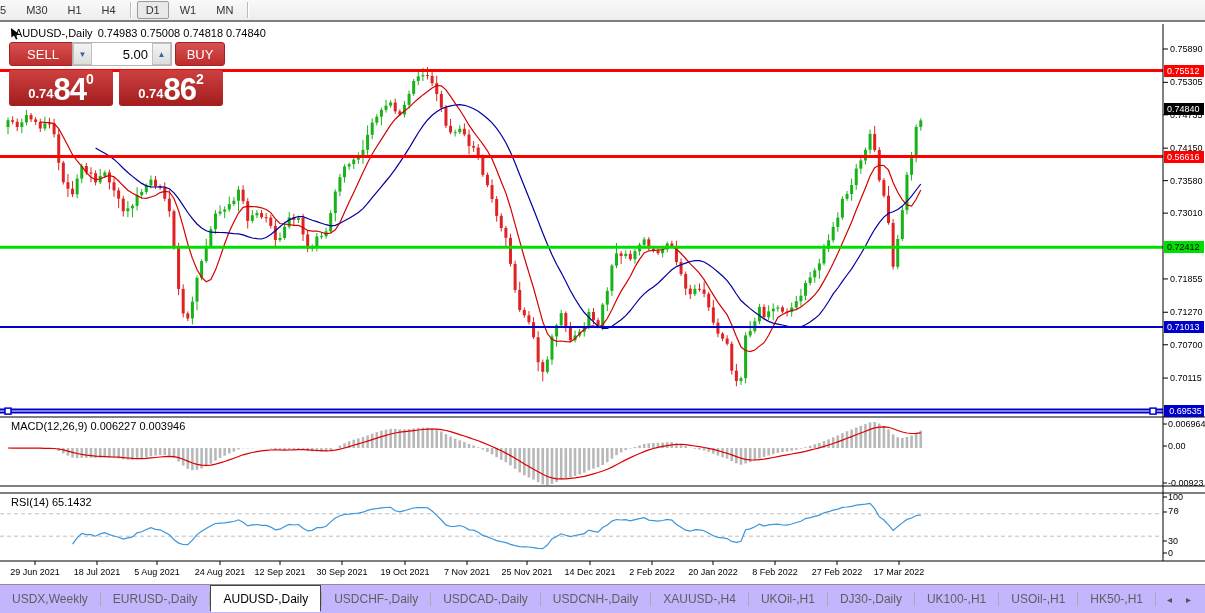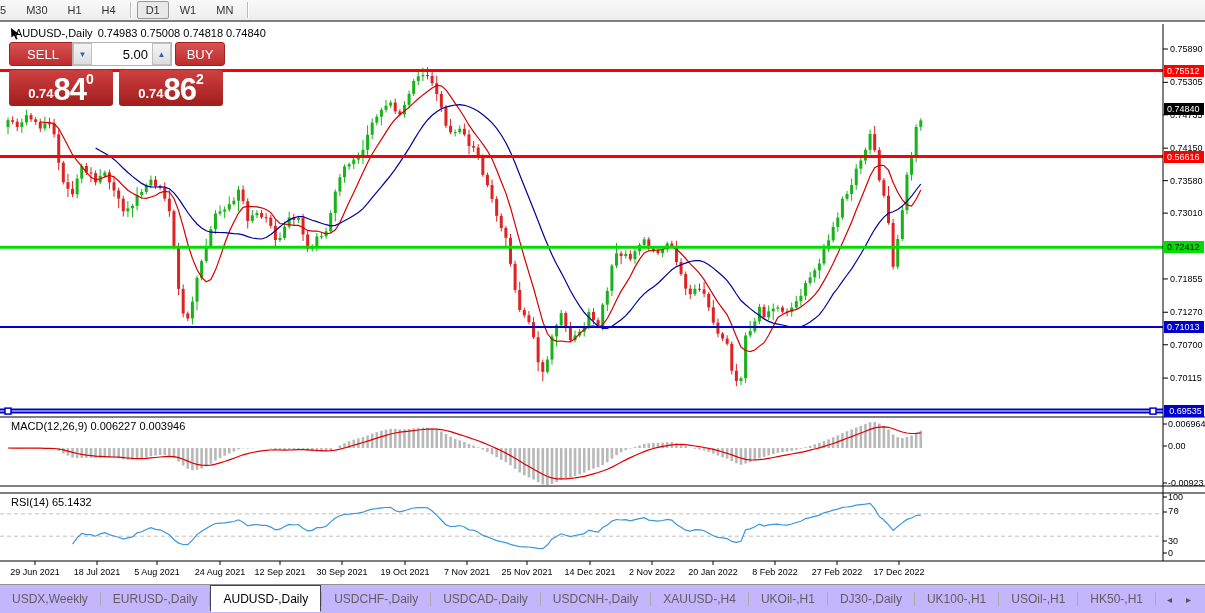--- a/index.html
+++ b/index.html
@@ -791,25 +791,25 @@
       <div class="date-label" style="left: 35px;">29 Jun 2021</div>
       <div class="date-label" style="left: 97px;">18 Jul 2021</div>
       <div class="date-label" style="left: 157px;">5 Aug 2021</div>
       <div class="date-label" style="left: 220px;">24 Aug 2021</div>
       <div class="date-label" style="left: 280px;">12 Sep 2021</div>
       <div class="date-label" style="left: 342px;">30 Sep 2021</div>
       <div class="date-label" style="left: 405px;">19 Oct 2021</div>
       <div class="date-label" style="left: 467px;">7 Nov 2021</div>
       <div class="date-label" style="left: 527px;">25 Nov 2021</div>
       <div class="date-label" style="left: 590px;">14 Dec 2021</div>
-      <div class="date-label" style="left: 652px;">2 Nov 2022</div>
+      <div class="date-label" style="left: 652px;">2 Feb 2022</div>
       <div class="date-label" style="left: 713px;">20 Jan 2022</div>
       <div class="date-label" style="left: 775px;">8 Feb 2022</div>
       <div class="date-label" style="left: 837px;">27 Feb 2022</div>
-      <div class="date-label" style="left: 899px;">17 Dec 2022</div>
+      <div class="date-label" style="left: 899px;">17 Mar 2022</div>
     </div>
 
   <div id="tabbar">
       <div class="tab">USDX,Weekly</div>
       <div class="tab-sep"></div>
       <div class="tab">EURUSD-,Daily</div>
       <div class="tab-sep"></div>
       <div class="tab active">AUDUSD-,Daily</div>
       <div class="tab-sep"></div>
       <div class="tab">USDCHF-,Daily</div>

